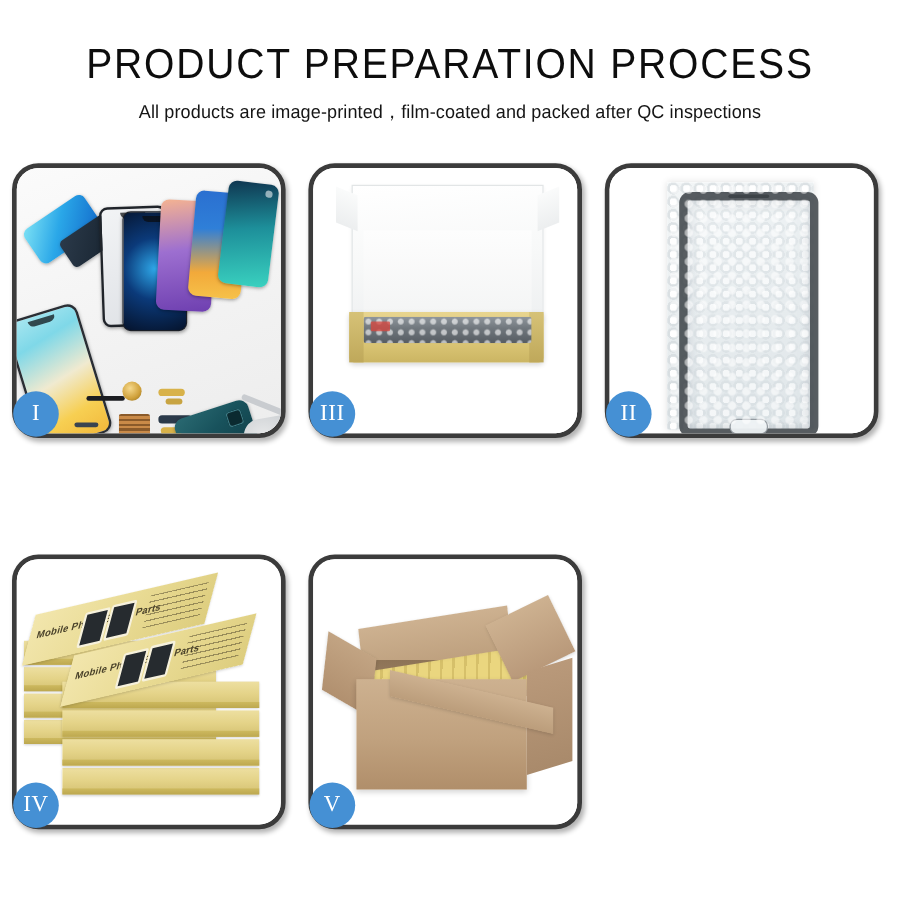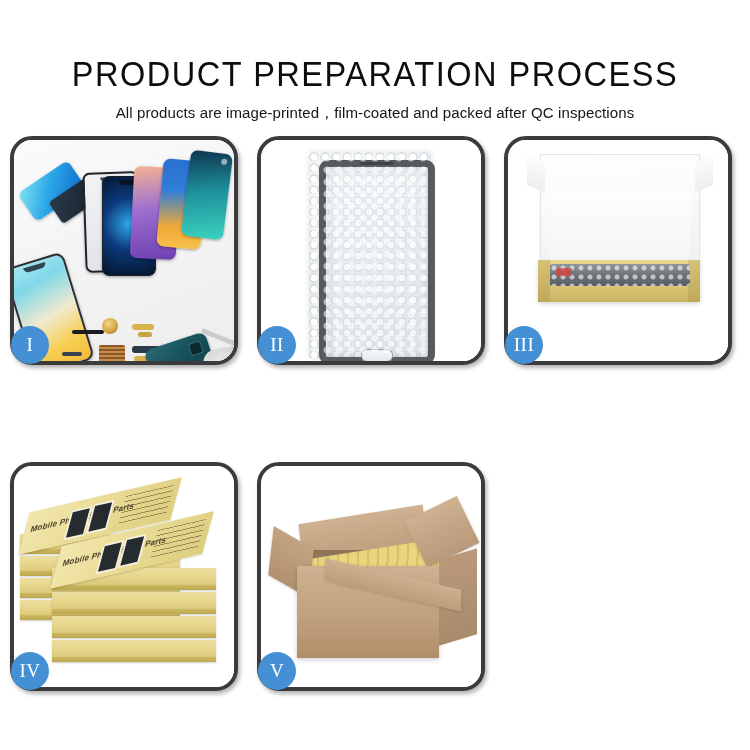--- a/index.html
+++ b/index.html
@@ -12,21 +12,21 @@
     height: 750px;
     font-family: "Liberation Sans", sans-serif;
     color: #111111;
     overflow: hidden;
     position: relative;
   }
 
   
   .header {
     width: 750px;
-    padding-top: 56px;
+    padding-top: 36px;
     text-align: center;
   }
   .title {
     font-family: "Liberation Sans", sans-serif;
     font-size: 35px;
     font-weight: 400;
     letter-spacing: 1.6px;
     color: #0d0d0d;
     line-height: 1.05;
     transform: scaleX(0.93);
@@ -387,38 +387,38 @@
       <div class="part cable"></div>
       <div class="part back"></div>
       <div class="part hand"></div>
       <div class="part tool"></div>
 
     </div>
     <div class="badge">I</div>
   </div>
 
   <div class="panel">
+    <div class="panel-inner p3">
+      <div class="box3-lid"></div>
+      <div class="box3-foam"></div>
+      <div class="box3-tray"></div>
+      <div class="box3-screen"></div>
+    </div>
+    <div class="badge">III</div>
+  </div>
+
+  <div class="panel">
     <div class="panel-inner p2">
       <div class="bubble-sheet"></div>
       <div class="screen-outline">
         <span class="home-btn"></span>
       </div>
       <div class="bubble-overlay"></div>
     </div>
     <div class="badge">II</div>
-  </div>
-
-  <div class="panel">
-    <div class="panel-inner p3">
-      <div class="box3-lid"></div>
-      <div class="box3-foam"></div>
-      <div class="box3-tray"></div>
-      <div class="box3-screen"></div>
-    </div>
-    <div class="badge">III</div>
   </div>
 
   <div class="panel">
     <div class="panel-inner p4">
       <div class="stack">
         <div class="sbox s4">
             <span class="edge"></span>
           </div>
         <div class="sbox s3">
             <span class="edge"></span>

